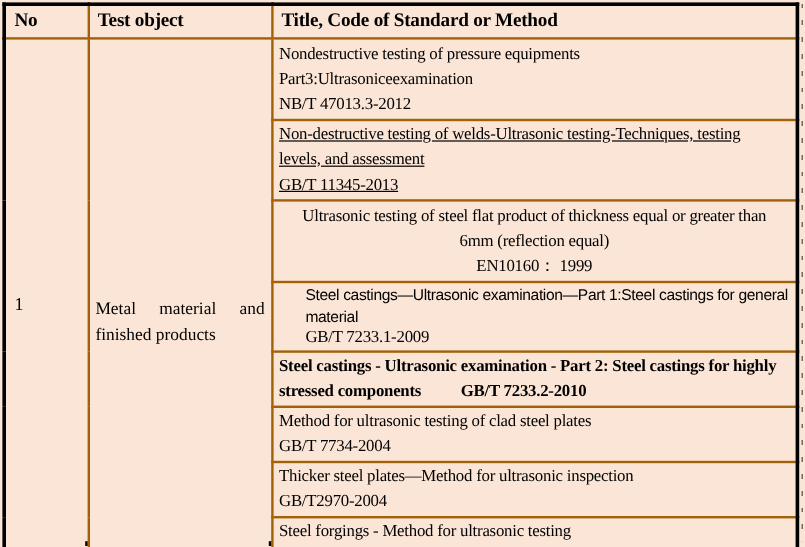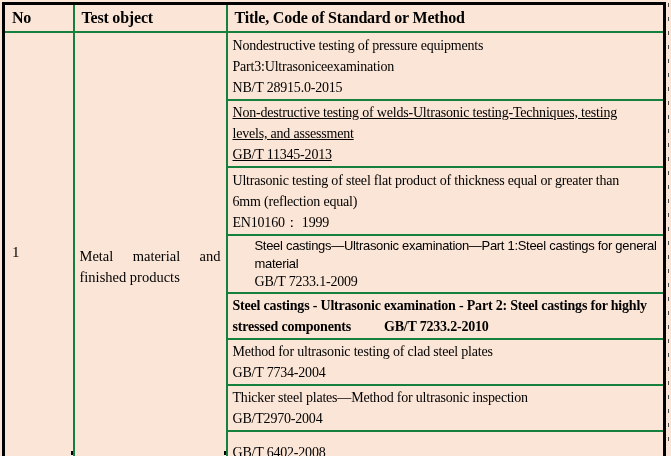--- a/index.html
+++ b/index.html
@@ -13,21 +13,21 @@
   #canvas { position: relative; width: 671px; height: 456px; }
 
   table.std-table {
     position: absolute; left: 2px; top: 2px;
     width: 661px;
     border-collapse: collapse;
     table-layout: fixed;
     border: 3px solid #000;
   }
   .std-table td, .std-table th {
-    border: 2px solid #15803d;
+    border: 2px solid #a16207;
     padding: 1px 5px;
     vertical-align: middle;
     overflow: hidden;
   }
   col.c-no   { width: 70px; }
   col.c-obj  { width: 153px; }
   col.c-ttl  { width: 438px; }
 
   tr.hdr th {
     height: 24px;
@@ -63,21 +63,21 @@
     font-size: 14.5px;
     line-height: 21px;
     text-align: justify;
     text-justify: inter-word;
     width: 141px;
     margin-top: 28px;
   }
 
   tr.r1 td { height: 64px; }
   tr.r2 td { height: 58px; text-decoration: underline; }
-  tr.r3 td { height: 64px; }
+  tr.r3 td { height: 64px; text-align: center; }
   tr.r4 td { height: 53px; padding-left: 27px; }
   tr.r5 td { height: 41px; font-weight: bold; }
   tr.r6 td { height: 41px; }
   tr.r7 td { height: 39px; }
   tr.r8 td { height: 38px; }
 
   
   .right-dashes {
     position: absolute; left: 668px; top: 3px;
     width: 1px; height: 448px;
@@ -108,21 +108,21 @@
     </tr>
 
     <tr class="r1">
       <td class="no-cell" rowspan="8">1</td>
       <td class="obj-cell" rowspan="8">
         <div class="obj-text">Metal material and finished products</div>
       </td>
       <td>
         <div class="ln">Nondestructive testing of pressure equipments</div>
         <div class="ln">Part3:Ultrasoniceexamination</div>
-        <div class="ln">NB/T 28915.0-2015</div>
+        <div class="ln">NB/T 47013.3-2012</div>
       </td>
     </tr>
 
     <tr class="r2">
       <td>
         <div class="ln">Non-destructive testing of welds-Ultrasonic testing-Techniques, testing</div>
         <div class="ln">levels, and assessment</div>
         <div class="ln">GB/T 11345-2013</div>
       </td>
     </tr>
@@ -159,20 +159,21 @@
 
     <tr class="r7">
       <td>
         <div class="ln">Thicker steel plates—Method for ultrasonic inspection</div>
         <div class="ln">GB/T2970-2004</div>
       </td>
     </tr>
 
     <tr class="r8">
       <td>
+        <div class="ln">Steel forgings - Method for ultrasonic testing</div>
         <div class="ln">GB/T 6402-2008</div>
       </td>
     </tr>
   </tbody>
     </table>
 
   <div class="right-dashes"></div>
   <div class="tick tick-1"></div>
   <div class="tick tick-2"></div>
 

